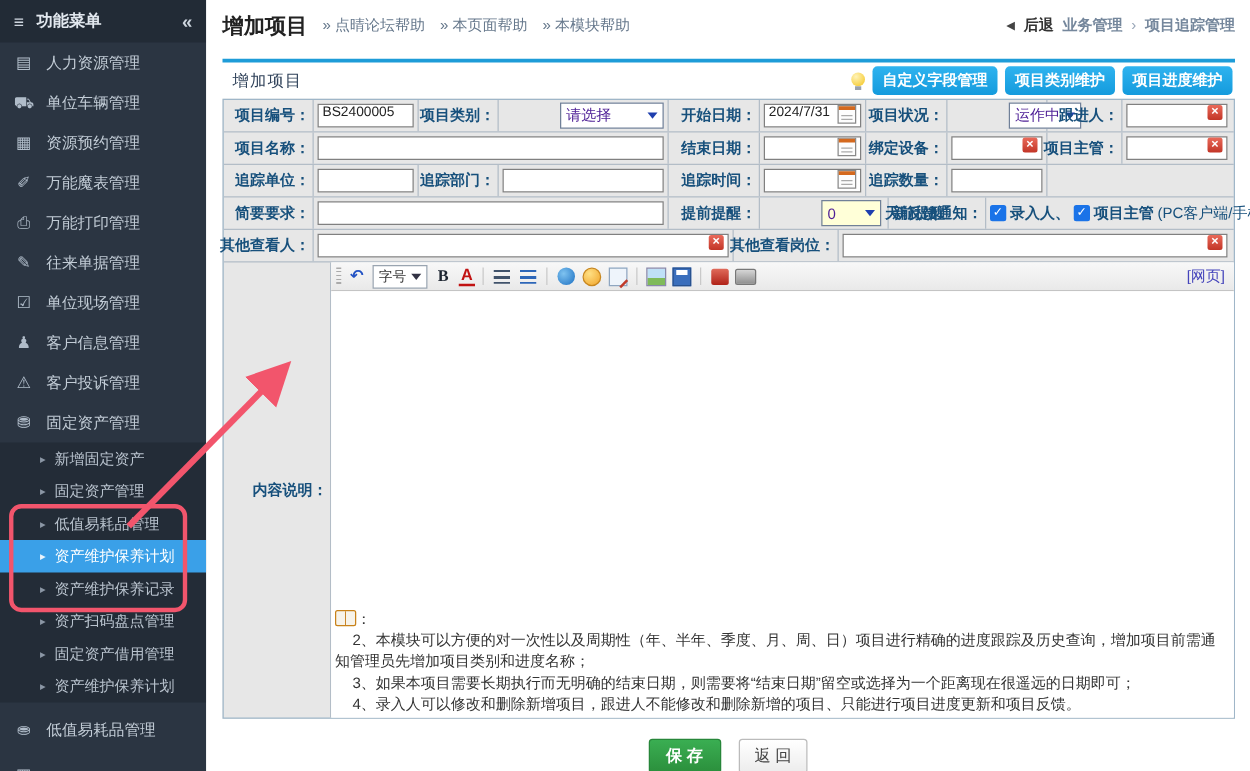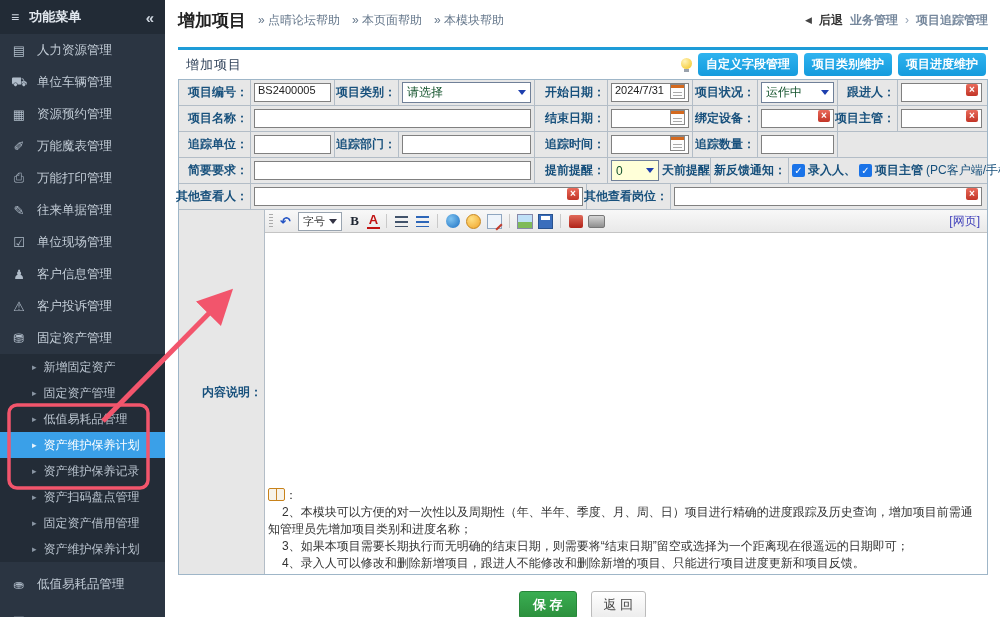--- a/index.html
+++ b/index.html
@@ -46,21 +46,21 @@
 
   
   .form-area{border:1px solid #9fb6c8;background:#e7e7e7;}
   .frow{display:flex;height:25px;border-bottom:1px solid #b3bdc7;}
   .frow:last-child{border-bottom:none;}
   .fcell{box-sizing:border-box;border-right:1px solid #b3bdc7;display:flex;align-items:center;padding:12px 3px;gap:3px;overflow:visible;white-space:nowrap;}
   .fcell:last-child{border-right:none;}
   .fcell.lbl{justify-content:flex-end;padding-right:2px;color:#17507c;font-weight:bold;font-size:12px;}
   .fbox{background:#fff;border:1px solid #808080;height:17px;display:flex;padding:0 3px;font-size:11px;color:#222;flex:1;gap:2px;cursor:text;}
   .fbox .val{flex:1;overflow:hidden;}
-  .selbox{background:#fff;border:1px solid #708098;height:19px;display:flex;align-items:center;justify-content:space-between;padding:0 4px;font-size:12px;color:#14532d;flex:1;cursor:pointer;gap:4px;}
+  .selbox{background:#fff;border:1px solid #708098;height:19px;display:flex;align-items:center;justify-content:space-between;padding:0 4px;font-size:12px;color:#4c1d95;flex:1;cursor:pointer;gap:4px;margin-left:46px;}
   .selbox.small{flex:none;width:38px;background:#ffffd8;}
   .chev{width:0;height:0;border-left:4px solid transparent;border-right:4px solid transparent;border-top:5px solid #1e3fae;flex:none;}
   .icon-cal{width:13px;height:13px;background:#fdfdfd;border:1px solid #8a8a8a;position:relative;flex:none;cursor:pointer;}
   .icon-cal::before{content:"";position:absolute;left:0;top:0;right:0;height:3px;background:#d4691e;}
   .icon-cal::after{content:"";position:absolute;left:2px;top:7px;right:2px;height:1px;background:#aaa;box-shadow:0 3px 0 #aaa;}
   .icon-redx{width:12px;height:12px;flex:none;border-radius:2px;background:linear-gradient(#ea6a5a,#c23527);color:#fff;font-size:10px;line-height:12px;text-align:center;font-weight:bold;cursor:pointer;}
   .cb{width:13px;height:13px;border-radius:2px;background:#1a73e8;color:#fff;font-size:10px;line-height:13px;text-align:center;font-weight:bold;flex:none;cursor:pointer;}
   .cbl{color:#17507c;font-weight:bold;font-size:12px;}
   .cbn{color:#17507c;font-size:12px;}
   .sfx{color:#17507c;font-weight:bold;font-size:12px;}

